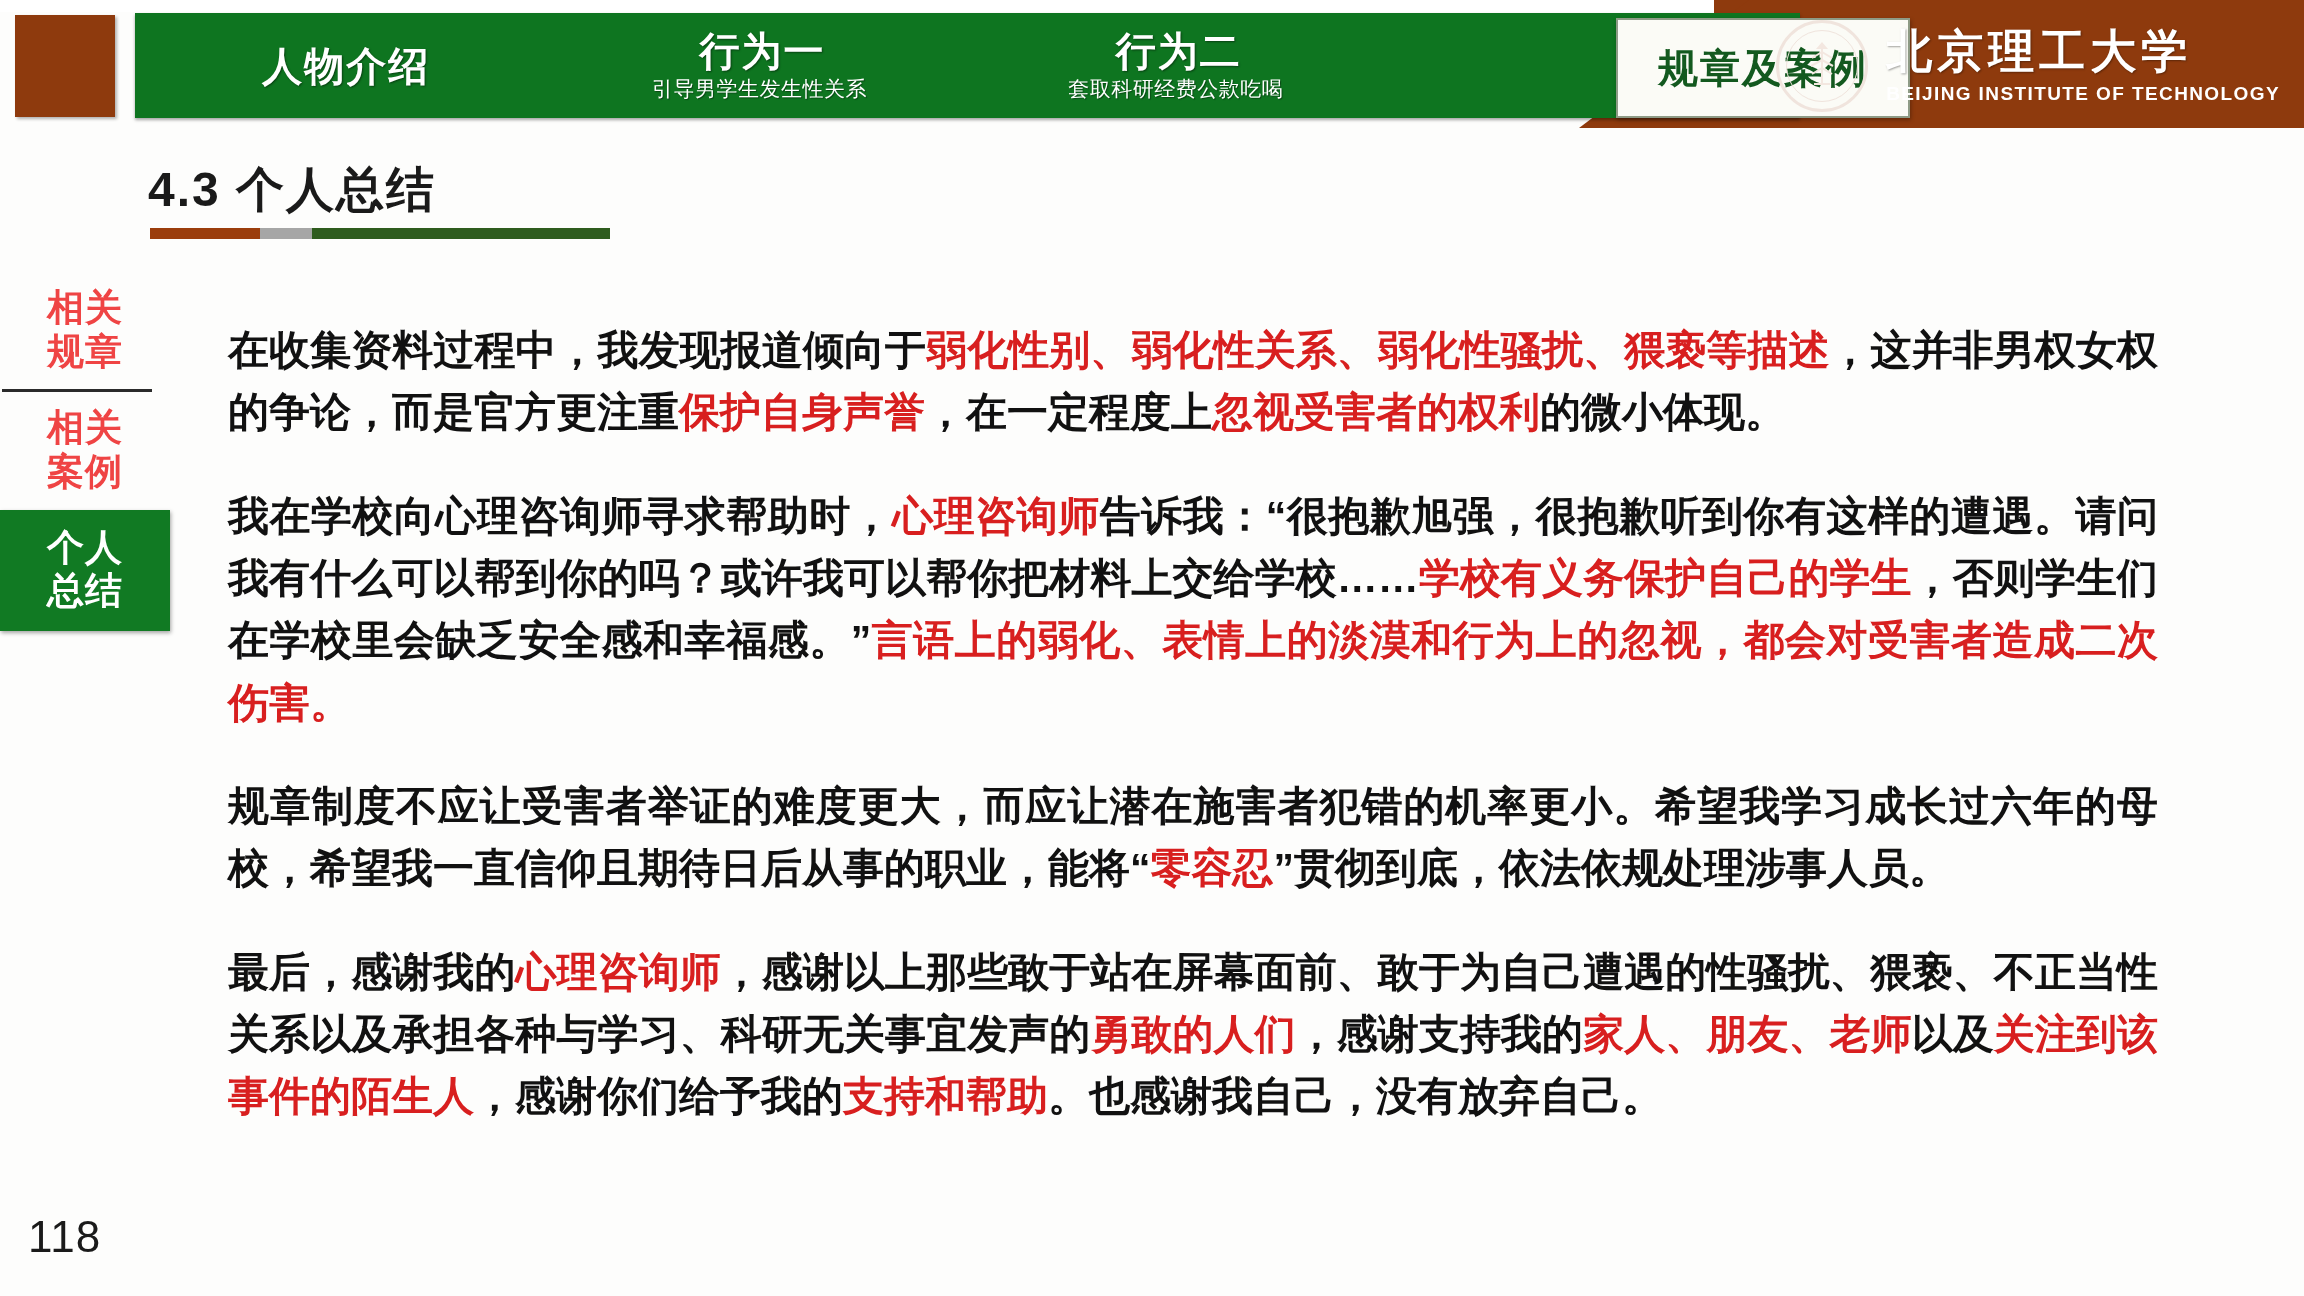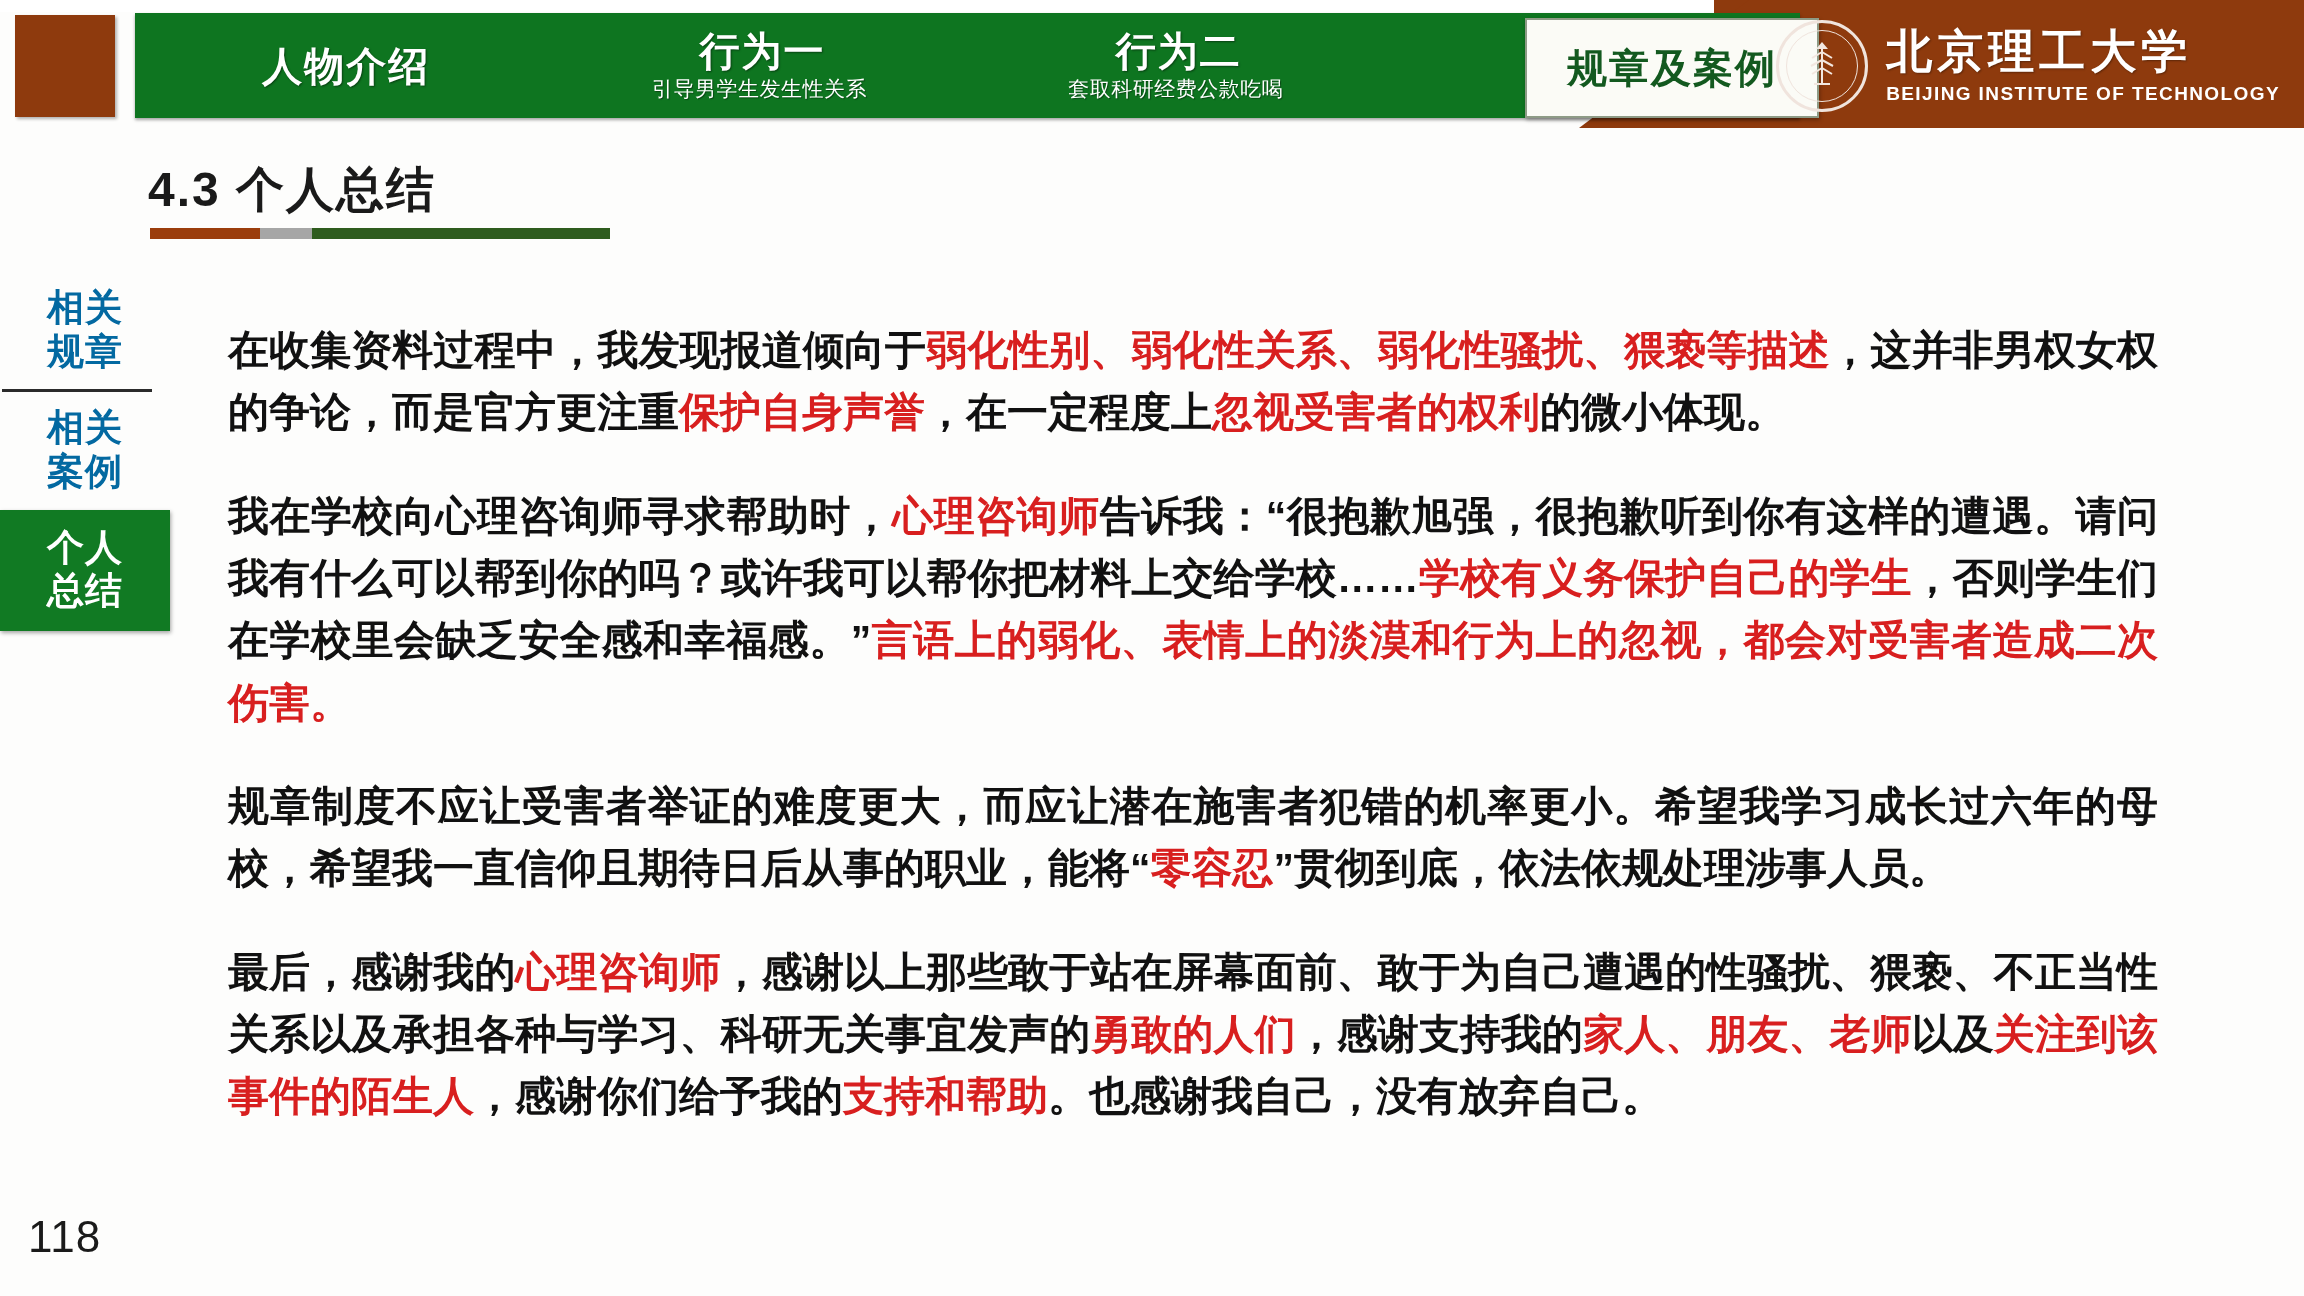--- a/index.html
+++ b/index.html
@@ -90,21 +90,21 @@
     margin-top: 6px;
     letter-spacing: 0.5px;
     text-shadow: 1px 1px 1px rgba(0,0,0,0.4);
   }
   .nav-item.single .nav-main {
     font-size: 40px;
   }
 
   .nav-active {
     position: absolute;
-    left: 1525px; top: 18px;
+    left: 1616px; top: 18px;
     width: 290px;
     height: 96px;
     background: #fbfbf6;
     border: 2px solid #8e9b86;
     display: flex;
     align-items: center;
     justify-content: center;
     box-shadow: 1px 2px 4px rgba(0,0,0,0.30);
   }
   .nav-active span {
@@ -184,21 +184,21 @@
     width: 170px;
   }
   .side-item {
     width: 170px;
     box-sizing: border-box;
     text-align: center;
     padding: 14px 0 16px 0;
     font-size: 37px;
     font-weight: bold;
     line-height: 1.18;
-    color: #0369a1;
+    color: #ef4444;
     letter-spacing: 1px;
   }
   .side-item .ln { display: block; }
   .side-sep {
     width: 150px;
     height: 3px;
     background: #2b2b2b;
     margin-left: 2px;
   }
   .side-item.active {

